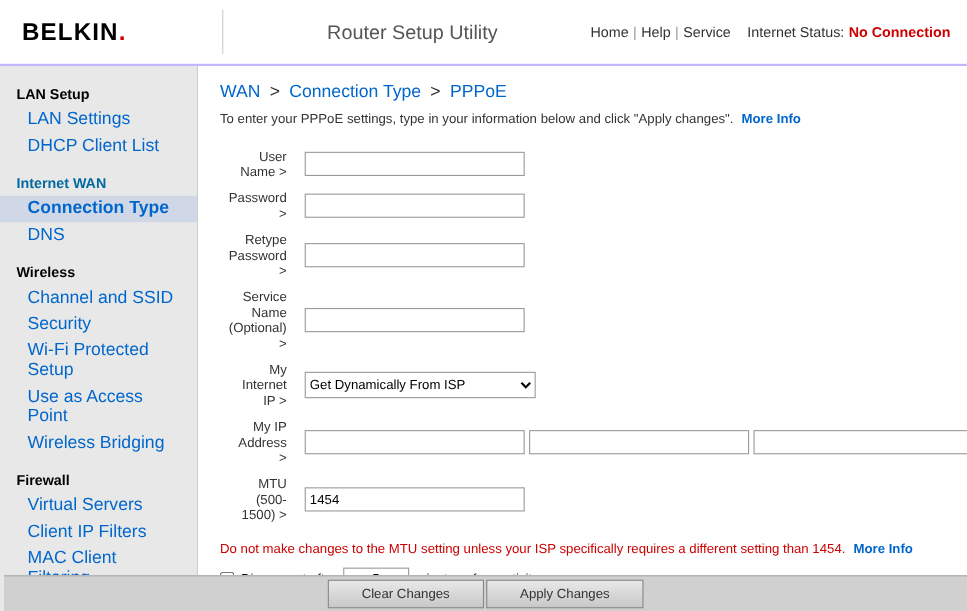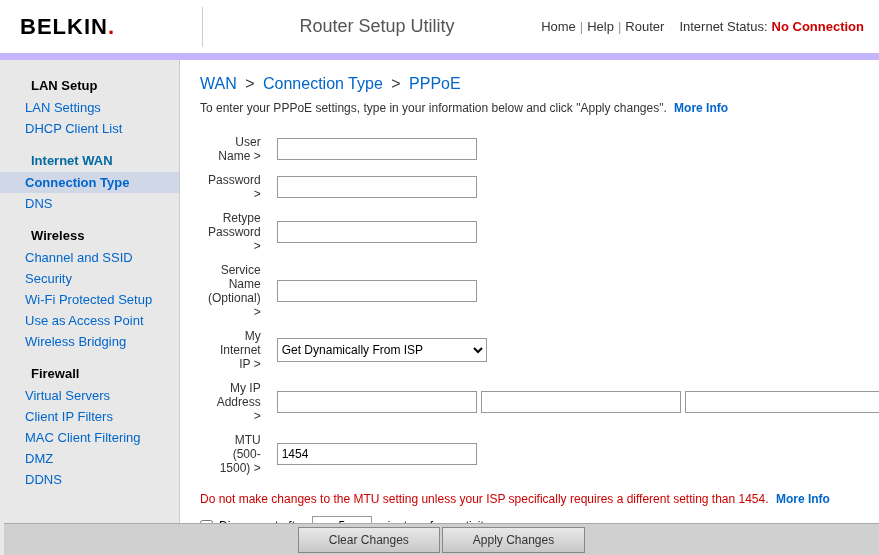--- a/index.html
+++ b/index.html
@@ -1,33 +1,33 @@
 <!DOCTYPE html>
 <html><head>
   <meta charset="utf-8">
   <style>
     * { margin: 0; padding: 0; box-sizing: border-box; }
     body { font-family: Arial, sans-serif; font-size: 13px; background: #fff; width: 879px; height: 555px; overflow: hidden; }
 
     
-    #header { display: flex; align-items: center; height: 60px; background: #fff; border-bottom: 7px solid #c4b5fd; gap: 12px; }
+    #header { display: flex; align-items: center; height: 60px; background: #fff; border-bottom: 2px solid #c4b5fd; gap: 12px; }
     #logo-area { width: 180px; padding-left: 20px; }
     #logo-text { font-size: 22px; font-weight: bold; color: #000; letter-spacing: 1px; }
     #header-divider { width: 1px; height: 40px; background: #ccc; margin: 0 10px; }
     #router-title { font-size: 18px; color: #555; flex: 1; text-align: center; }
     #header-nav { display: flex; align-items: center; gap: 0; margin-right: 15px; font-size: 13px; text-align: right; }
     #header-nav a { color: #333; text-decoration: none; }
 
     
     #layout { display: flex; height: 495px; }
 
     
     #sidebar { width: 180px; background: #e8e8e8; border-right: 1px solid #ccc; padding: 10px 0; overflow-y: auto; flex-shrink: 0; }
-    .sidebar-section-title { font-weight: bold; font-size: 13px; color: #000; padding: 8px 15px 4px 31px; }
-    .sidebar-item { padding: 3px 15px 3px 25px; font-size: 13px; color: #0066cc; cursor: pointer; text-decoration: none; display: block; }
+    .sidebar-section-title { font-weight: bold; font-size: 13px; color: #000; padding: 8px 15px 4px 15px; }
+    .sidebar-item { padding: 3px 15px 3px 25px; font-size: 16px; color: #0066cc; cursor: pointer; text-decoration: none; display: block; }
     .sidebar-item.active { color: #0066cc; background: #d0d8e8; font-weight: bold; }
     .sidebar-section-gap { height: 6px; }
 
     
     #main { flex: 1; padding: 15px 20px; overflow-y: auto; }
 
     
     #breadcrumb { font-size: 16px; margin-bottom: 8px; }
     #breadcrumb .bc-link { color: #0066cc; text-decoration: none; }
     #breadcrumb .bc-sep { color: #333; margin: 0 4px; }
@@ -96,21 +96,21 @@
     <div id="logo-area">
       <span id="logo-text" style="font-size:22px;font-weight:bold;letter-spacing:1px;">BELKIN<span style="color:#cc0000;">.</span></span>
     </div>
     <div id="header-divider"></div>
     <div id="router-title">Router Setup Utility</div>
     <div id="header-nav">
       <a>Home</a>
       <span style="margin:0 4px;color:#999;">|</span>
       <a>Help</a>
       <span style="margin:0 4px;color:#999;">|</span>
-      <a>Router</a>
+      <a>Service</a>
       <span style="margin-left:15px;color:#333;">Internet Status:</span>
       <span style="color:#cc0000;font-weight:bold;margin-left:4px;">No Connection</span>
     </div>
   </div>
 
   <div id="content-area">
     <div id="layout" style="flex:1;display:flex;overflow:hidden;">
 
       <div id="sidebar">
 

